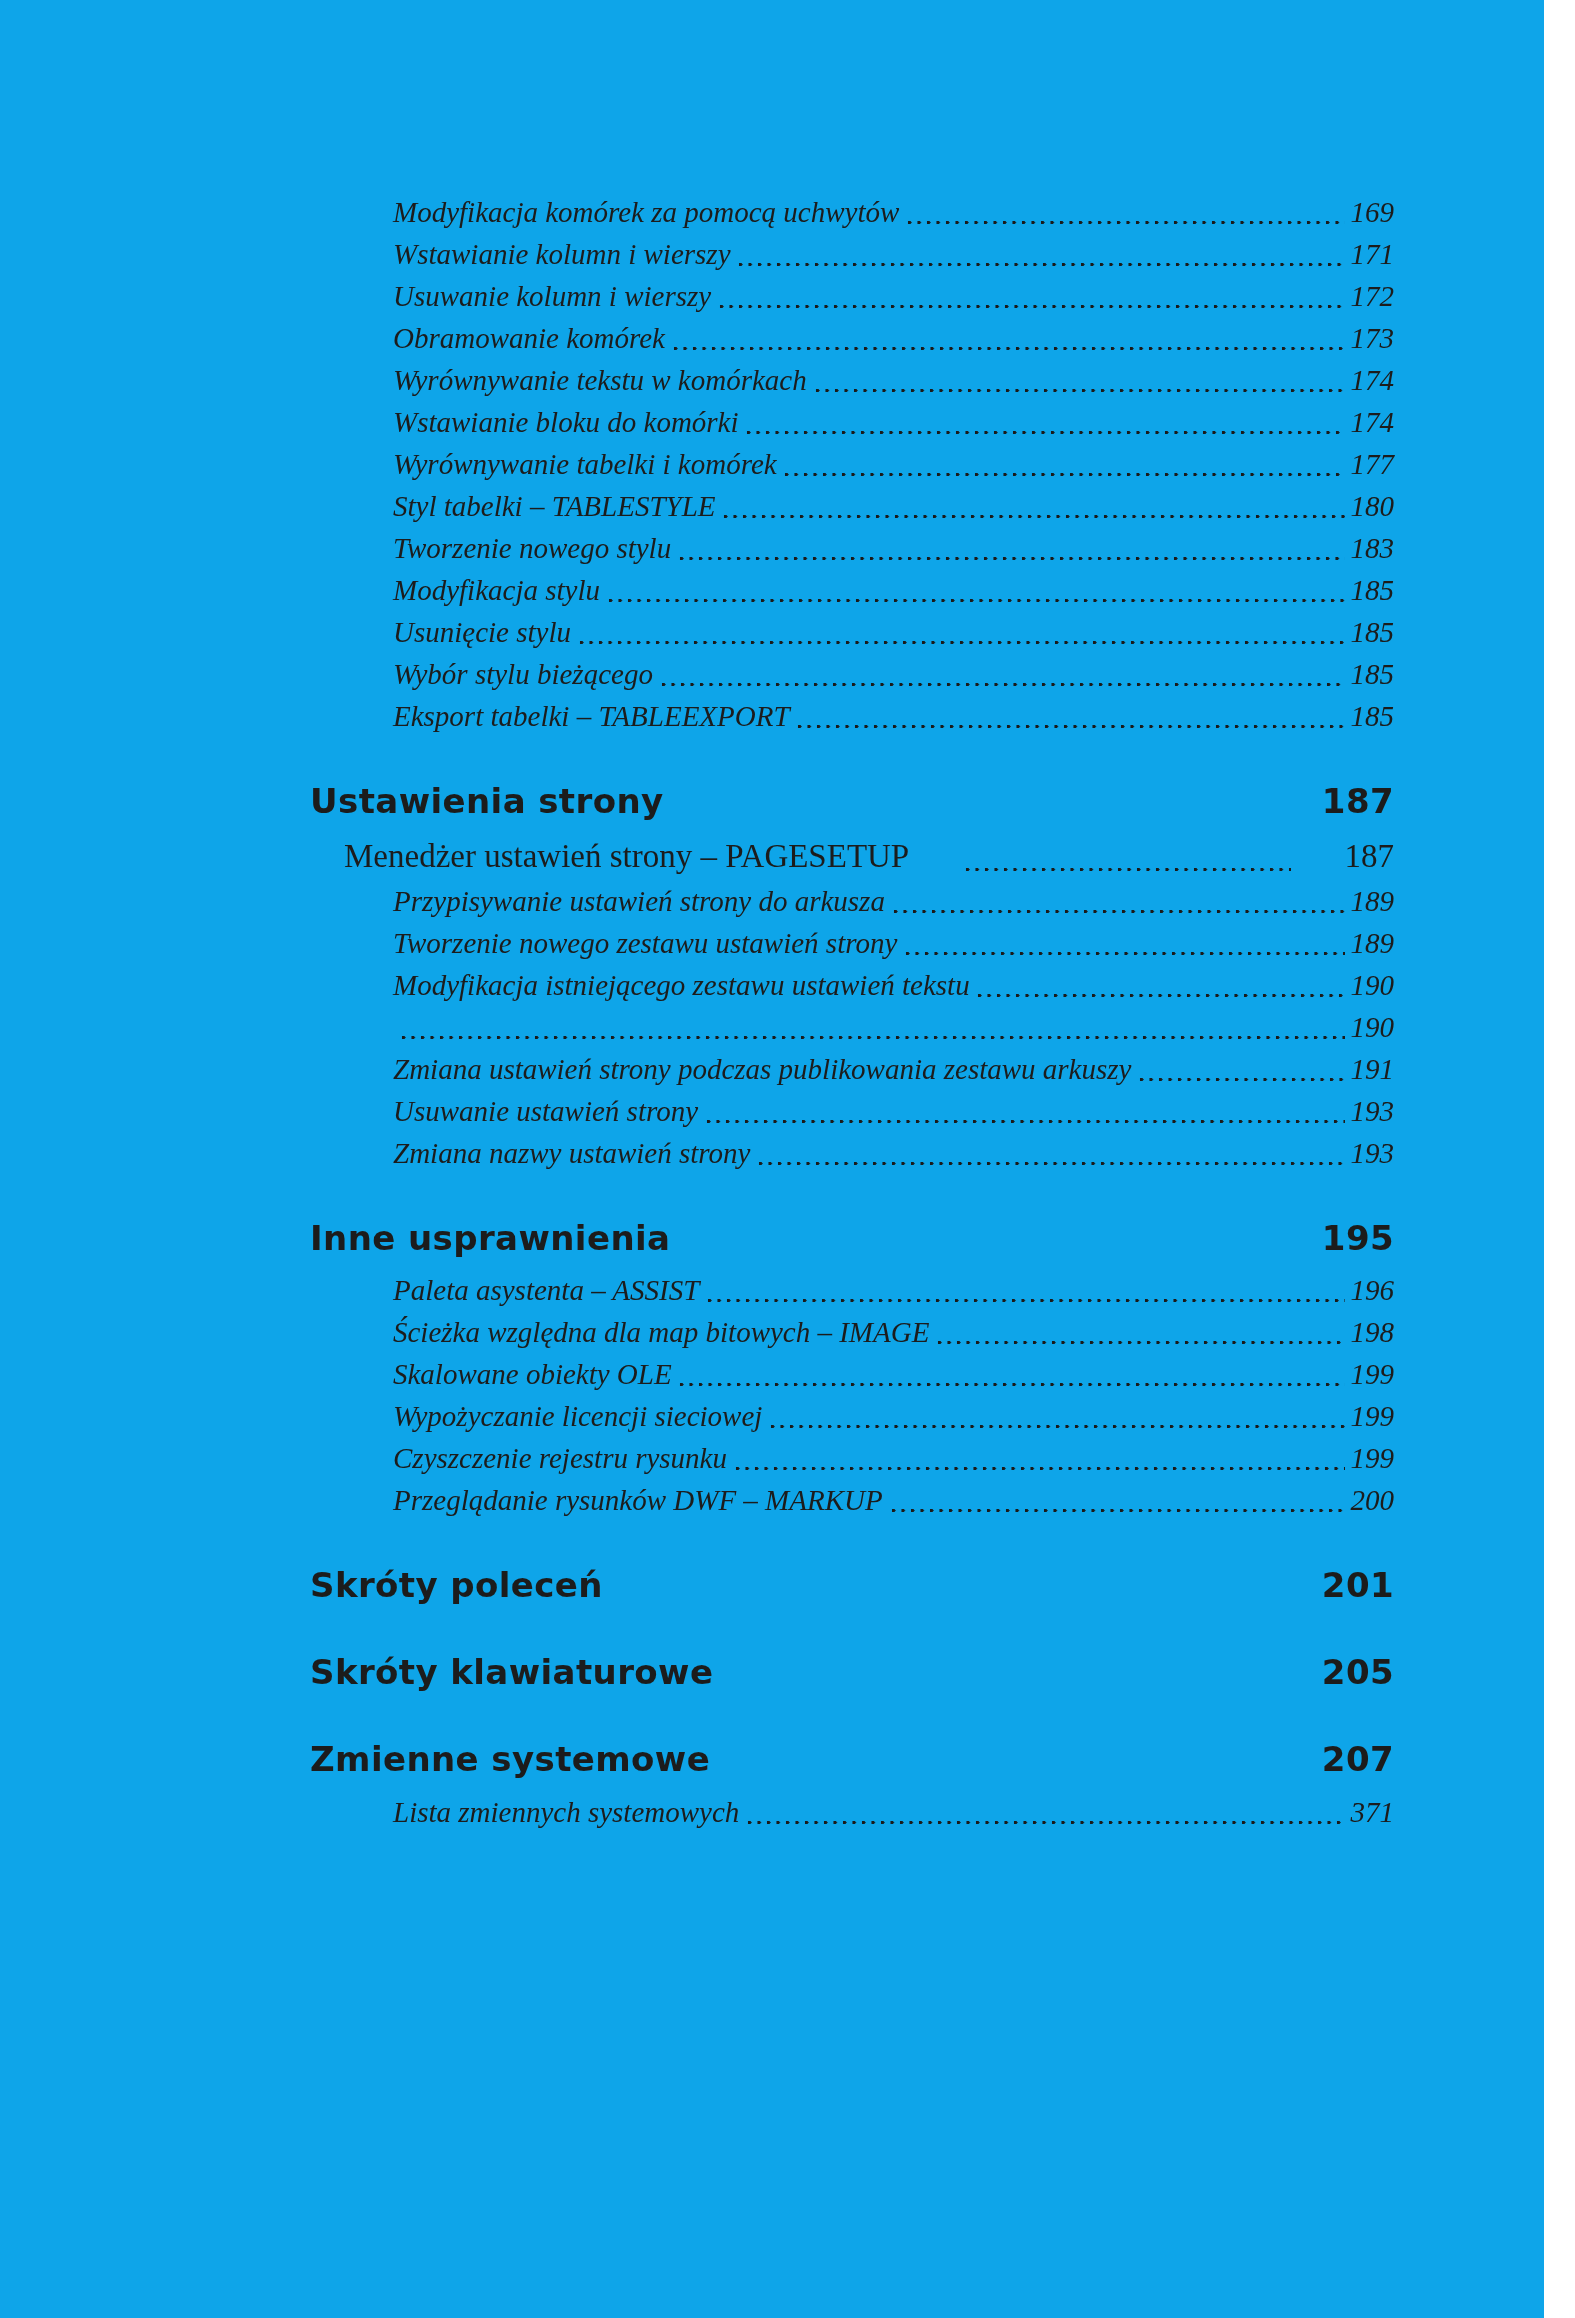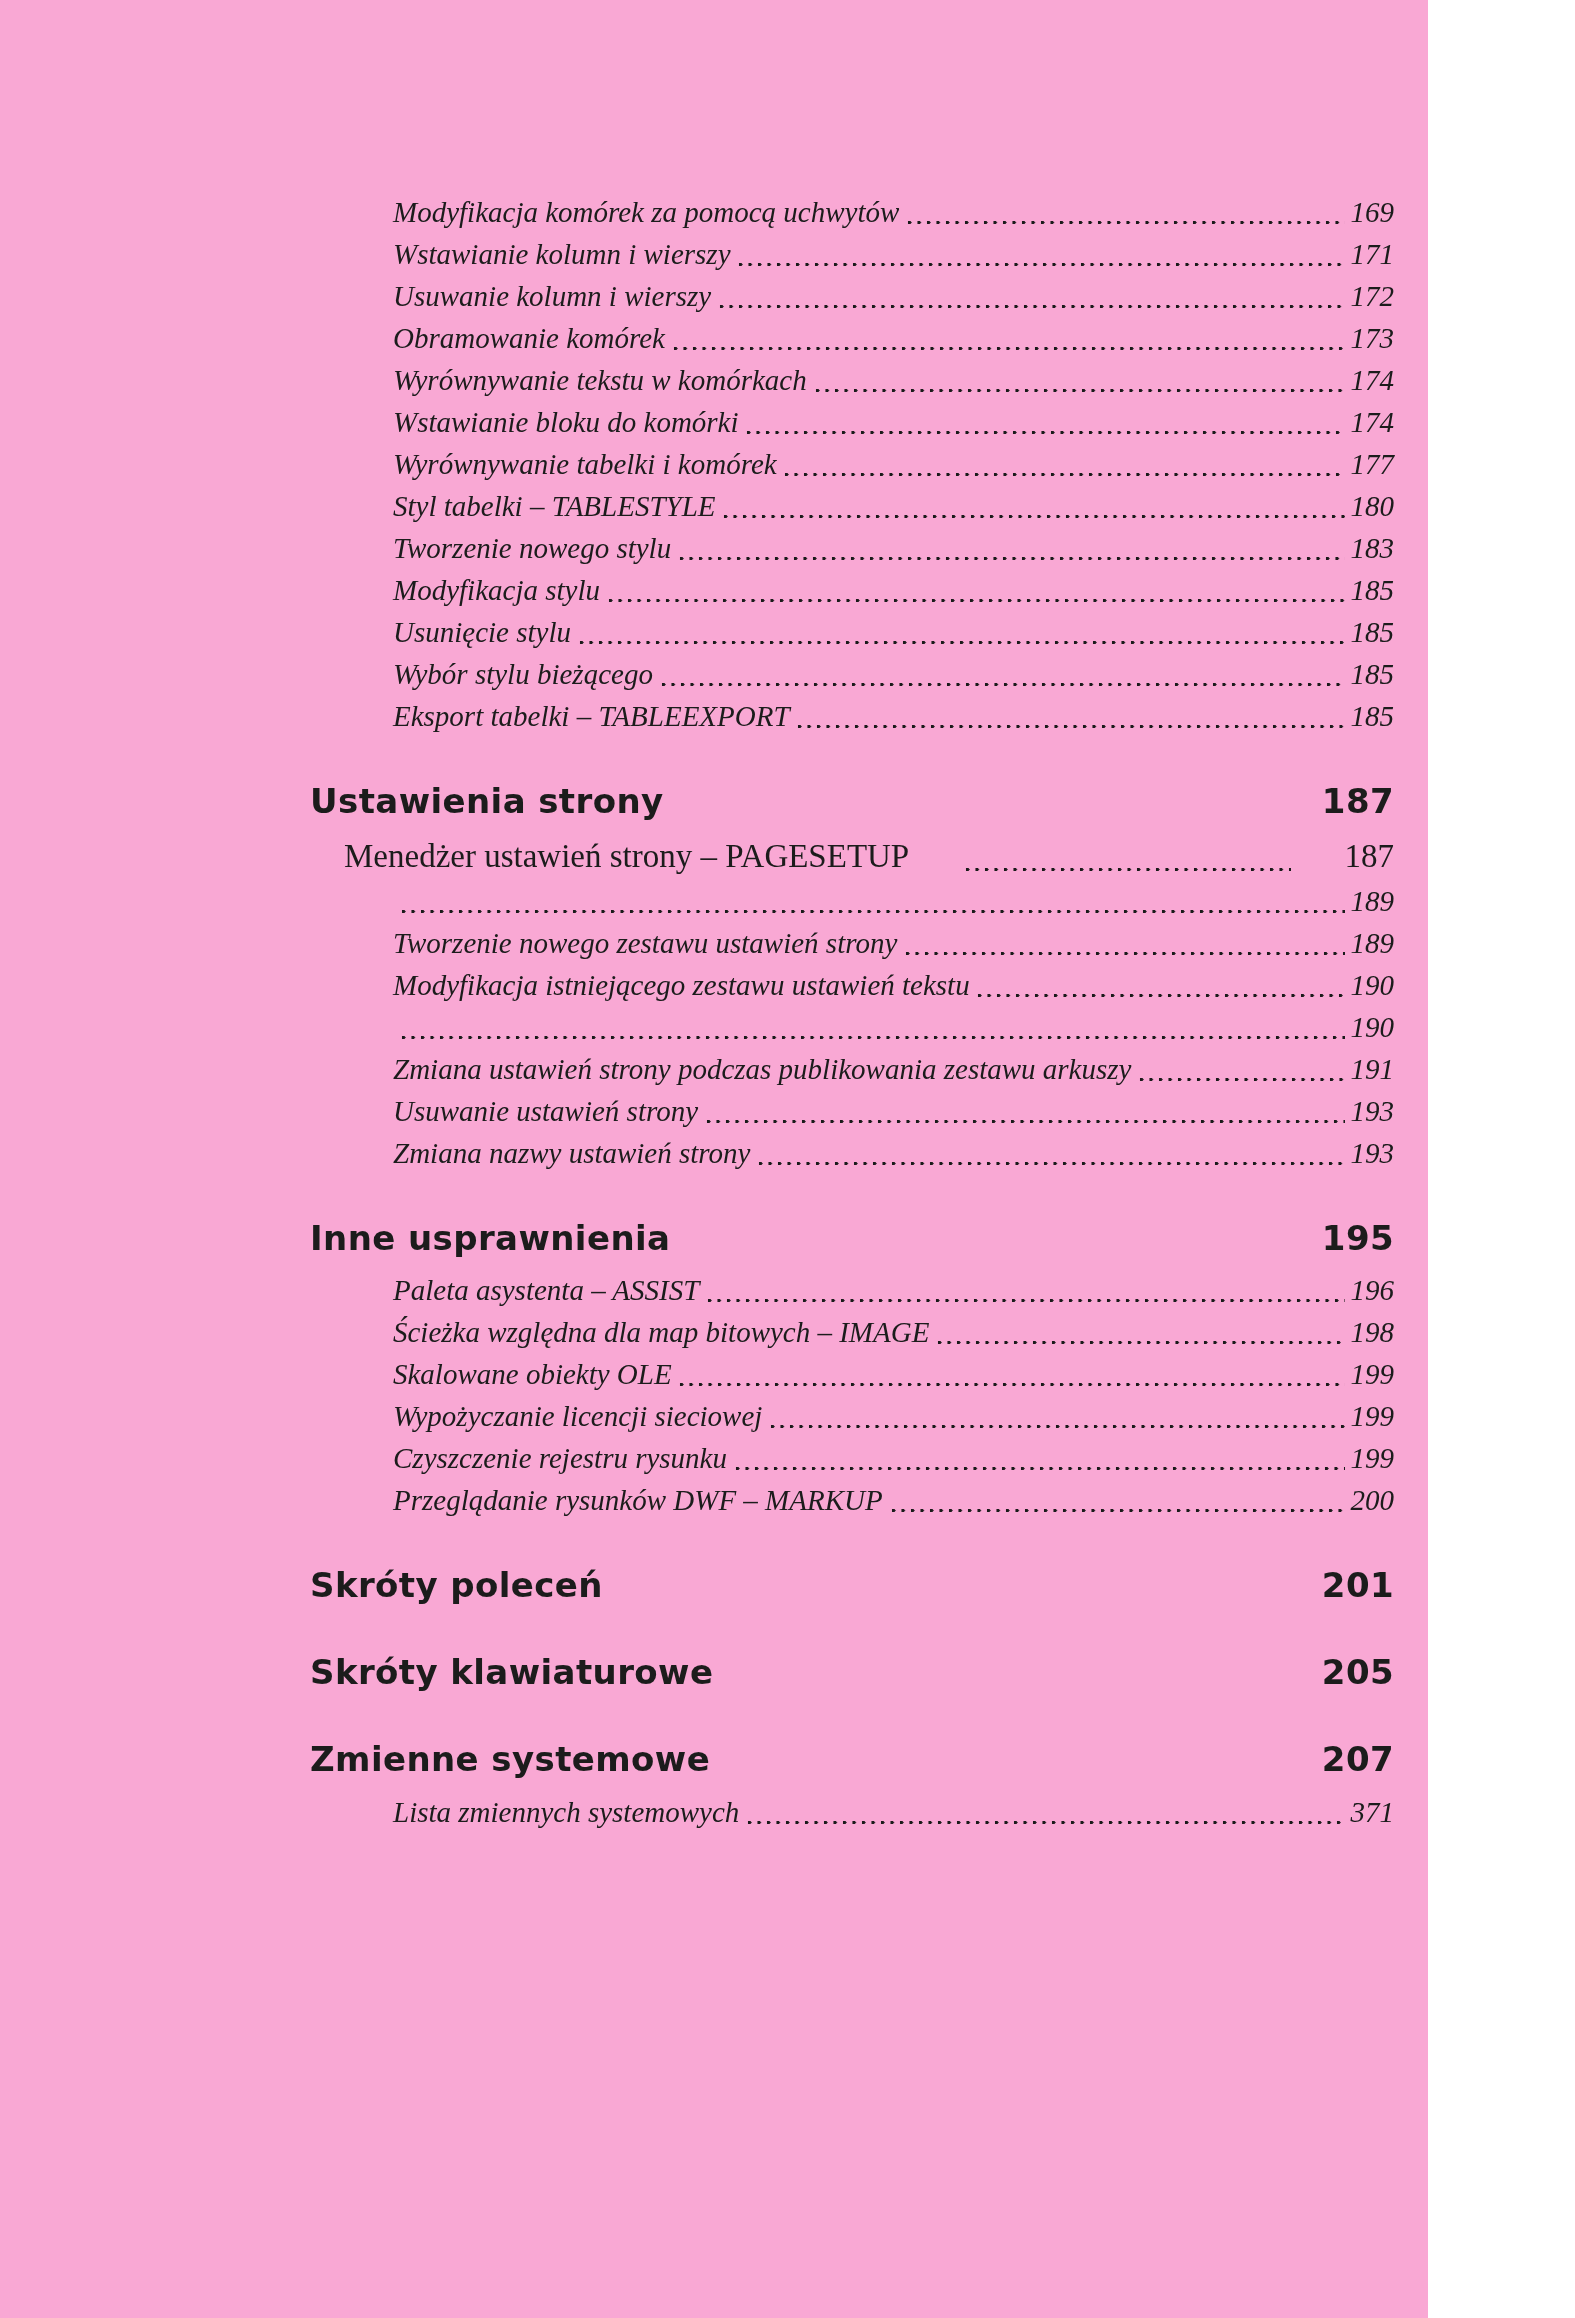--- a/index.html
+++ b/index.html
@@ -11,23 +11,23 @@
     width: 1576px;
     height: 2319px;
     position: relative;
     font-family: "Liberation Serif", serif;
     color: #1c1c1c;
     overflow: hidden;
   }
   .page {
     position: absolute;
     top: 0; left: 0;
-    width: 1428px;
+    width: 1544px;
     height: 2319px;
-    background: #f9a8d4;
+    background: #0ea5e9;
   }
   .toc {
     position: absolute;
     top: 191px;
     left: 310px;
     width: 1084px;
   }
   .row {
     display: flex;
     align-items: flex-end;
@@ -148,20 +148,21 @@
         <span class="label">Ustawienia strony</span>
         <span class="spacer"></span>
         <span class="page-num">187</span>
       </div>
       <div class="row level-2">
         <span class="label">Menedżer ustawień strony – PAGESETUP</span>
         <span class="leader"></span>
         <span class="page-num">187</span>
       </div>
       <div class="row level-3">
+        <span class="label">Przypisywanie ustawień strony do arkusza</span>
         <span class="leader"></span>
         <span class="page-num">189</span>
       </div>
       <div class="row level-3">
         <span class="label">Tworzenie nowego zestawu ustawień strony</span>
         <span class="leader"></span>
         <span class="page-num">189</span>
       </div>
       <div class="row level-3">
         <span class="label">Modyfikacja istniejącego zestawu ustawień tekstu</span>

